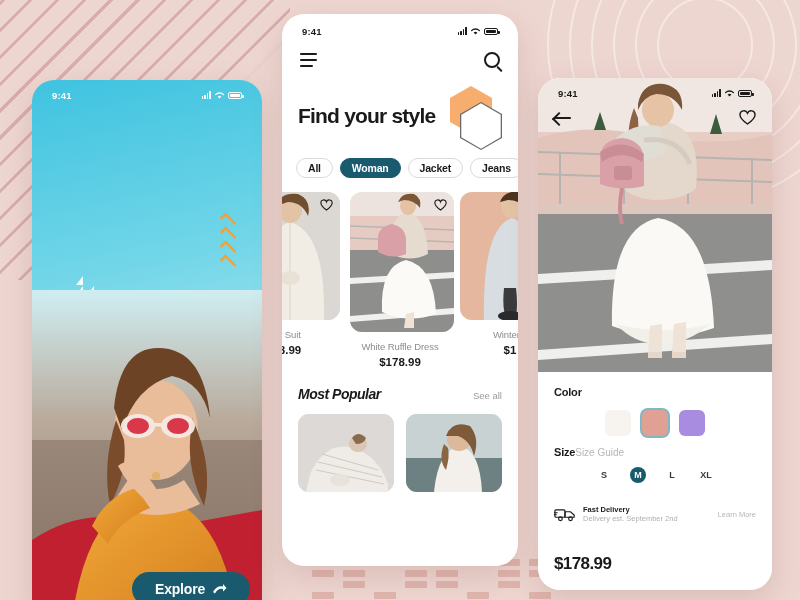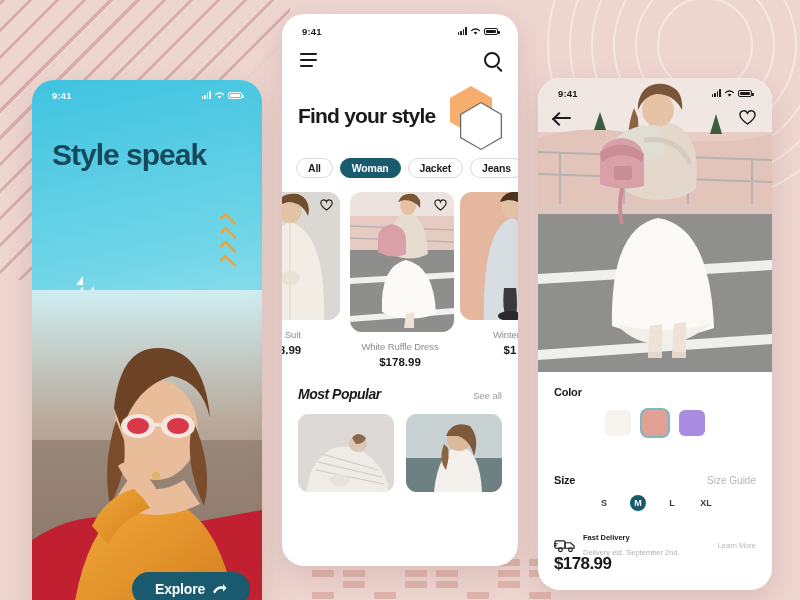--- a/index.html
+++ b/index.html
@@ -108,31 +108,31 @@
   .back-ic::before{ content:""; position:absolute; left:0; top:6px; width:17px; height:2.2px;
                     background:#1a1a1a; border-radius:2px; }
   .back-ic::after{ content:""; position:absolute; left:0; top:3px; width:8px; height:8px;
                    border-left:2.2px solid #1a1a1a; border-bottom:2.2px solid #1a1a1a;
                    transform:rotate(45deg); }
   .det-panel{ position:absolute; left:0; right:0; top:294px; bottom:0; background:#fff; padding:14px 16px 0; }
   .lbl{ font-size:11px; font-weight:700; letter-spacing:-.2px; }
   .swatches{ display:flex; gap:11px; justify-content:center; margin-top:12px; }
   .sw{ width:26px; height:26px; border-radius:6px; }
   .sw.on{ box-shadow:0 0 0 2px #7fb7c4; }
-  .size-row{ display:flex; align-items:center; justify-content:space-between; margin-top:38px; }
+  .size-row{ display:flex; align-items:center; margin-top:10px; }
   .size-guide{ font-size:10px; color:#b6b6b6; }
   .sizes{ display:flex; gap:18px; justify-content:center; margin-top:9px; }
   .sz{ width:16px; height:16px; display:flex; align-items:center; justify-content:center;
        font-size:9px; font-weight:700; color:#3a3a3a; border-radius:50%; }
   .sz.on{ background:#1a5a6e; color:#fff; }
   .ship{ display:flex; align-items:center; justify-content:space-between; margin-top:22px; }
   .ship-l{ display:flex; align-items:center; gap:7px; }
   .truck{ width:22px; height:15px; position:relative; }
   .ship-t1{ font-size:7.5px; font-weight:700; }
-  .ship-t2{ font-size:7.5px; color:#b0b0b0; margin-top:6px; }
+  .ship-t2{ font-size:7.5px; color:#b0b0b0; margin-top:0; }
   .learn{ font-size:7.5px; color:#b6b6b6; }
   .buy{ position:absolute; left:0; right:0; bottom:0; height:52px; display:flex;
         align-items:center; justify-content:space-between; padding:0 0 0 16px; }
   .price-big{ font-size:17px; font-weight:700; letter-spacing:-.6px; }
   .cart-btn{ width:134px; height:44px; background:#1a5a6e; color:#fff; border-radius:22px;
              display:flex; align-items:center; justify-content:center; gap:8px;
              font-size:12.5px; font-weight:700; letter-spacing:-.3px; }
   .bag{ width:14px; height:15px; position:relative; }
 </style>
 </head>
@@ -187,21 +187,20 @@
         </span>
       <svg width="11" height="9" viewBox="0 0 11 9">
         <path d="M5.5 7.6 L3.6 5.6 A2.7 2.7 0 0 1 7.4 5.6 Z" fill="currentColor"></path>
         <path d="M1.6 3.6 A5.5 5.5 0 0 1 9.4 3.6" stroke="currentColor" stroke-width="1.3" fill="none" stroke-linecap="round"></path>
       </svg>
       <span class="batt"></span>
     </span>
   </div>
 
   <div class="ob-head">
-    <div class="ob-line l2">Style speak</div>
   </div>
 
   <div class="ob-chev">
       <i></i>
       <i></i>
       <i></i>
       <i></i>
     </div>
   <div class="ob-tris" id="ob-tris">
       <i style="left: 0px; top: 0px;"></i>

